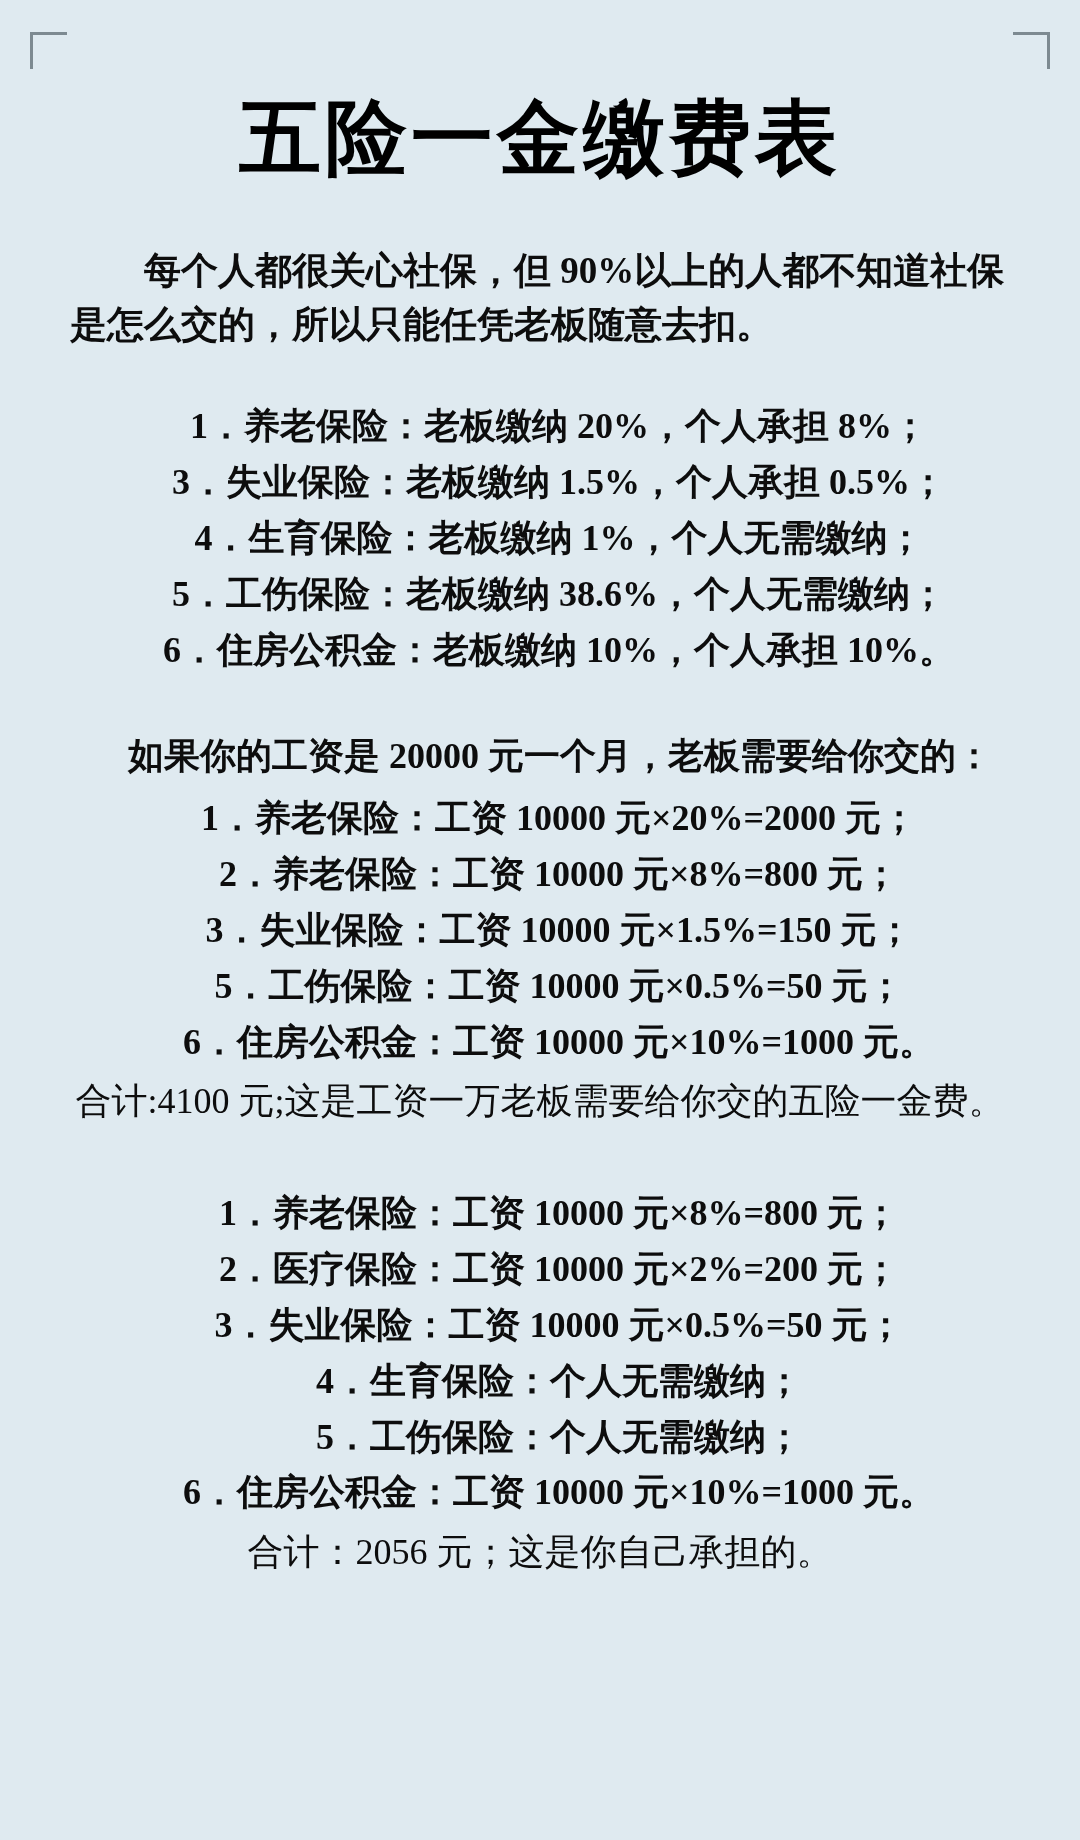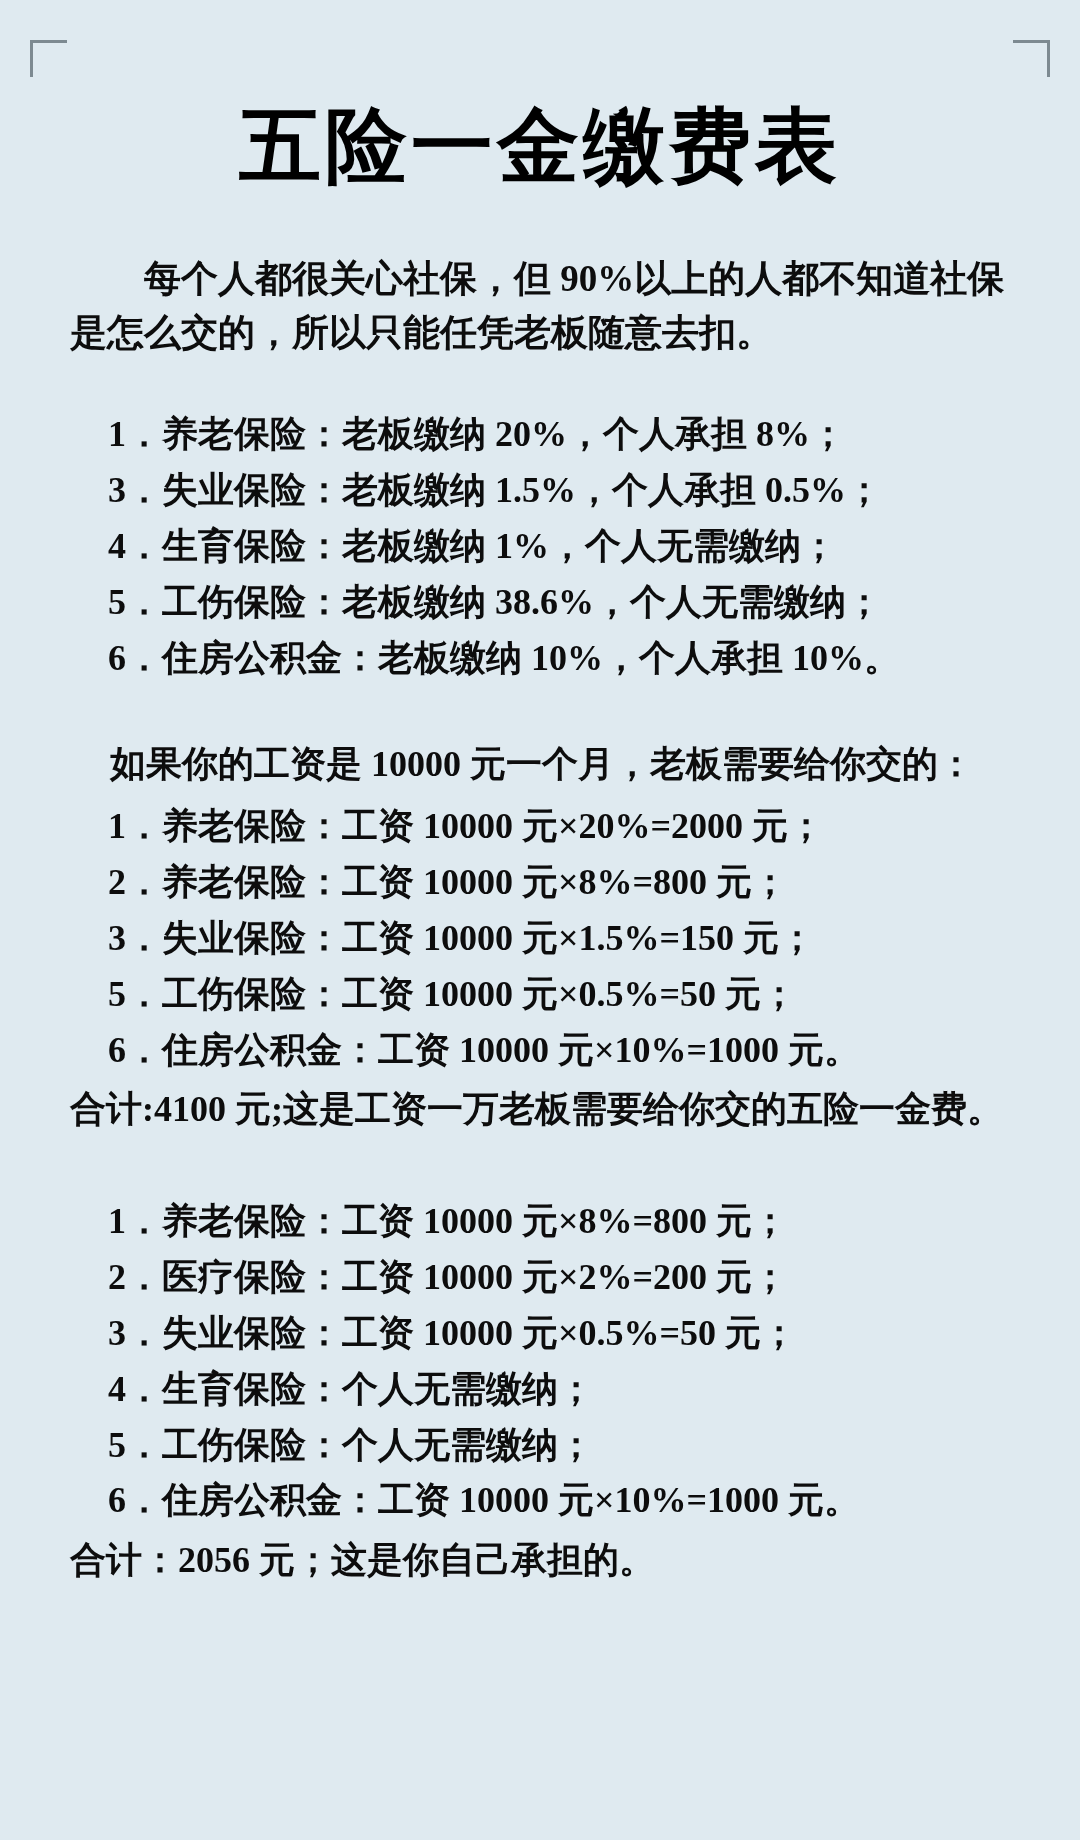--- a/index.html
+++ b/index.html
@@ -33,37 +33,38 @@
   }
   .crop.tl { top: 32px; left: 30px; border-left-width: 3px; border-top-width: 3px; }
   .crop.tr { top: 32px; right: 30px; border-right-width: 3px; border-top-width: 3px; }
 
   .title {
     text-align: center;
     font-family: "DejaVu Serif", "Liberation Serif", serif;
     font-weight: bold;
     font-size: 82px;
     letter-spacing: 4px;
-    margin: 8px;
+    margin: 0;
     padding-top: 92px;
     line-height: 1.1;
     color: #000;
   }
 
   .intro {
     font-size: 37px;
     line-height: 1.45;
     margin: 62px 0 0 0;
     text-indent: 74px;
     font-weight: bold;
     letter-spacing: 0px;
   }
 
   .block {
     margin-top: 48px;
+    text-align: center;
   }
   .block.second { margin-top: 54px; }
   .block.third  { margin-top: 58px; }
 
   .lead {
     font-size: 36px;
     font-weight: bold;
     margin: 0 0 10px 0;
     text-indent: 40px;
     letter-spacing: 0px;
@@ -78,21 +79,21 @@
     font-size: 36px;
     font-weight: bold;
     line-height: 1.55;
     padding-left: 38px;
     white-space: nowrap;
     letter-spacing: 0px;
   }
 
   .total {
     font-size: 36px;
-    font-weight: bold;
+    font-weight: normal;
     line-height: 1.5;
     margin-top: 4px;
     letter-spacing: 0px;
     white-space: nowrap;
   }
 </style>
 </head>
 <body>
 
 <div class="page">
@@ -108,21 +109,21 @@
     <ol class="rates">
       <li>1．养老保险：老板缴纳 20%，个人承担 8%；</li>
       <li>3．失业保险：老板缴纳 1.5%，个人承担 0.5%；</li>
       <li>4．生育保险：老板缴纳 1%，个人无需缴纳；</li>
       <li>5．工伤保险：老板缴纳 38.6%，个人无需缴纳；</li>
       <li>6．住房公积金：老板缴纳 10%，个人承担 10%。</li>
     </ol>
   </div>
 
   <div class="block second">
-    <p class="lead">如果你的工资是 10000 元一个月，老板需要给你交的：</p>
+    <p class="lead">如果你的工资是 20000 元一个月，老板需要给你交的：</p>
     <ol class="rates">
       <li>1．养老保险：工资 10000 元×20%=2000 元；</li>
       <li>2．养老保险：工资 10000 元×8%=800 元；</li>
       <li>3．失业保险：工资 10000 元×1.5%=150 元；</li>
       <li>5．工伤保险：工资 10000 元×0.5%=50 元；</li>
       <li>6．住房公积金：工资 10000 元×10%=1000 元。</li>
     </ol>
     <p class="total">合计:4100 元;这是工资一万老板需要给你交的五险一金费。</p>
   </div>
 

